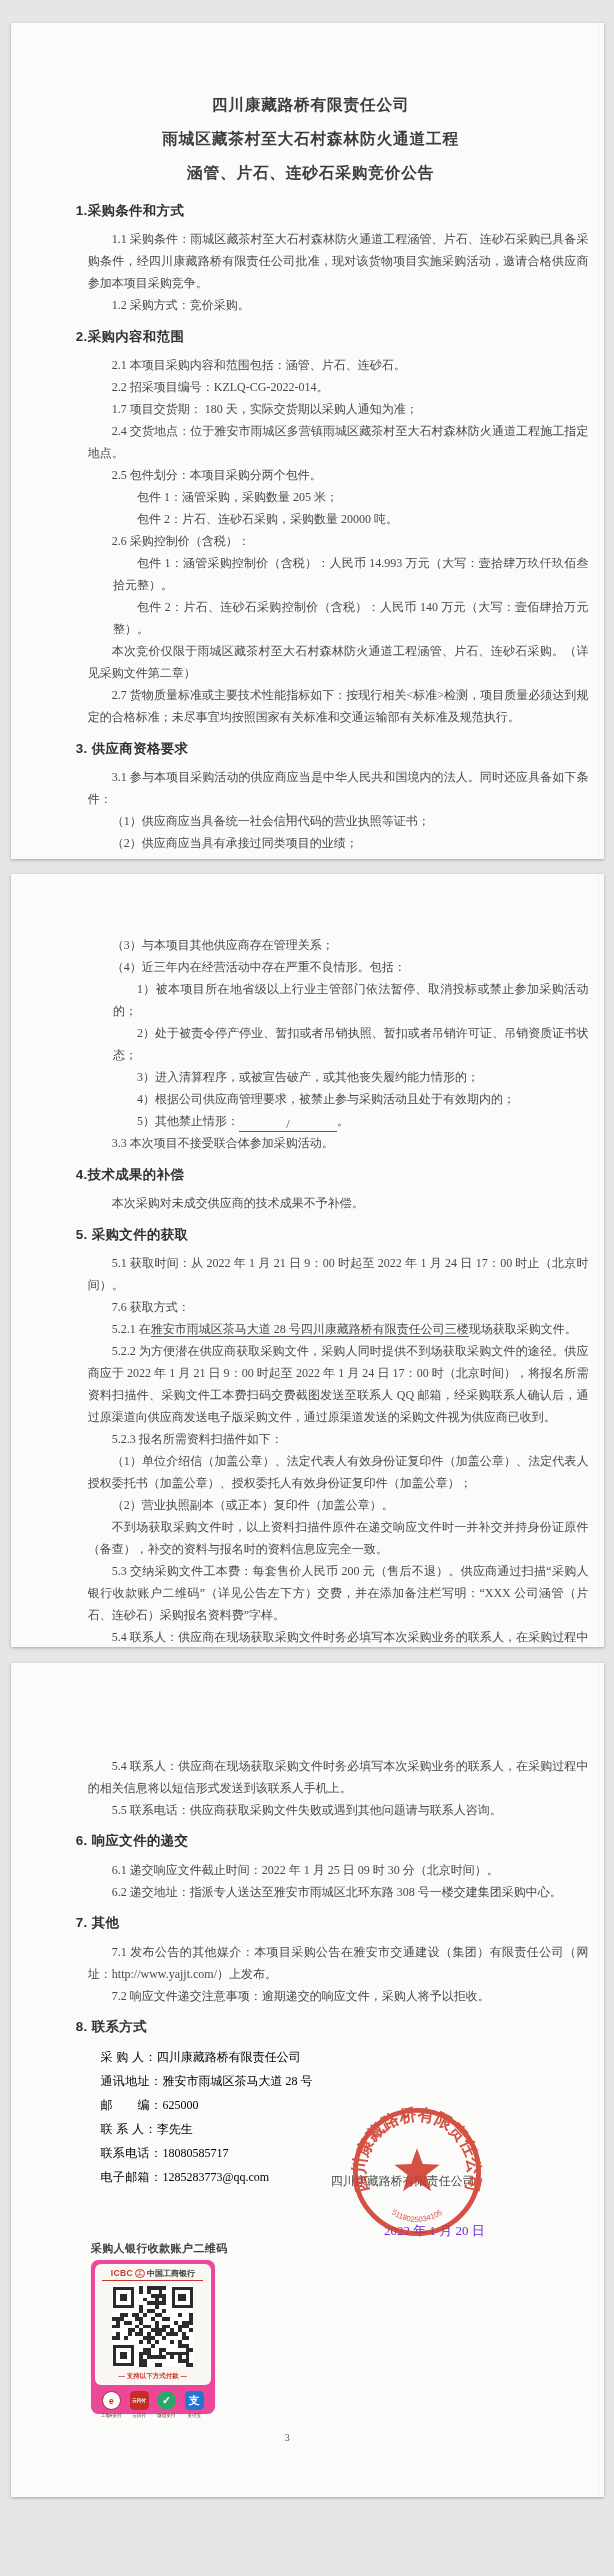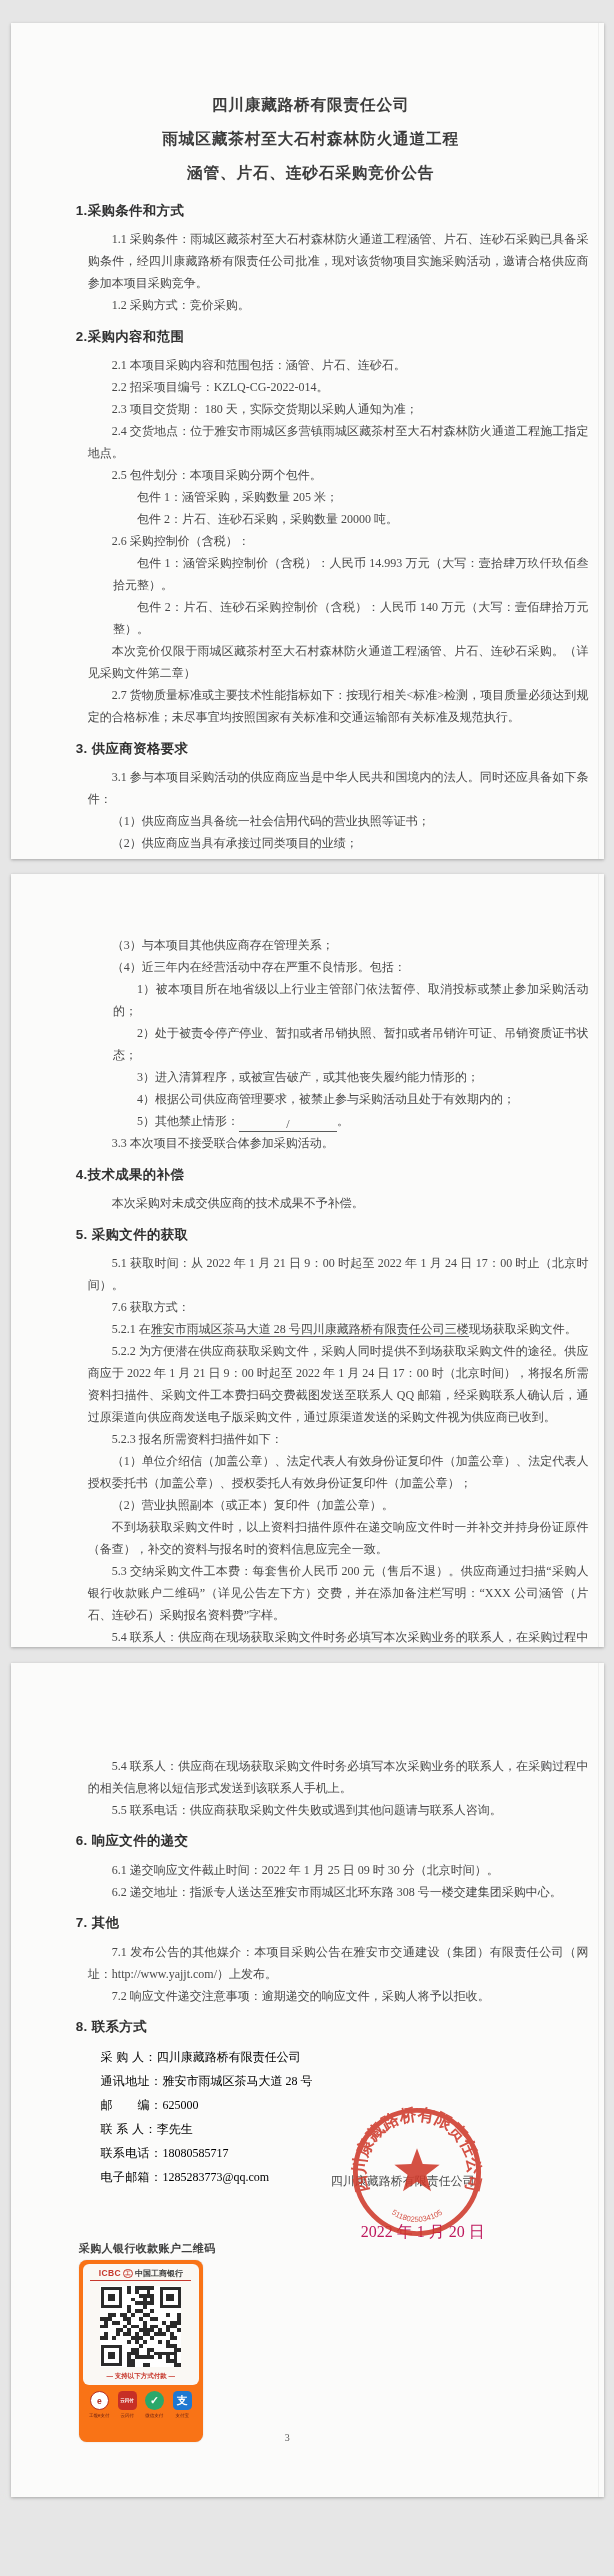--- a/index.html
+++ b/index.html
@@ -50,28 +50,28 @@
   }
   #page1 .page-num { bottom:37px; }
   #page3 .page-num { bottom:54px; }
 
   
   .contact-row { font-size:12px; line-height:24px; padding-left:1.8em; color:#000000; }
   .contact-row .lbl { letter-spacing:0.4px; }
 
   
   .signer-line { position:absolute; top:510px; right:129px; font-size:12px; color:#4a4a4a; }
-  .date-line   { position:absolute; top:559px; right:119px; font-size:16px; color:#be185d; }
+  .date-line   { position:absolute; top:559px; right:119px; font-size:13px; color:#6d28d9; }
   .seal { position:absolute; top:439px; right:117px; width:140px; height:140px; opacity:.88; }
 
   
-  .qr-block { position:absolute; left:68px; top:578px; width:138px; }
+  .qr-block { position:absolute; left:80px; top:578px; width:138px; }
   .qr-label { font-size:11px; font-weight:600; color:#3f3f3f; margin-bottom:4.6px; letter-spacing:0.4px; }
   .qr-card {
-    width:124px; height:182px; background:#f97316; border-radius:7.7px;
+    width:124px; height:154px; background:#ec4899; border-radius:7.7px;
     padding:3.8px; box-shadow:0 0 1.5px rgba(0,0,0,.2);
   }
   .qr-inner {
     background:#faf8f4; border-radius:6.1px; padding:3.8px 3.1px 2.3px 3.1px;
   }
   .qr-head { display:flex; align-items:center; justify-content:center; gap:2.3px;
     border-bottom:1.2px solid #c6372c; padding-bottom:1.5px; margin:0 4.6px; }
   .icbc-abbr { font-family:"Liberation Sans",sans-serif; font-weight:bold; font-size:8.5px; color:#c6372c; letter-spacing:0.4px;}
   .icbc-logo { width:9.2px; height:9.2px; border:1.2px solid #c6372c; border-radius:50%;
     color:#c6372c; font-size:5.4px; line-height:7px; text-align:center; font-weight:bold; flex:0 0 auto;}
@@ -104,21 +104,21 @@
     <div class="title-line">四川康藏路桥有限责任公司</div>
     <div class="title-line">雨城区藏茶村至大石村森林防火通道工程</div>
     <div class="title-line">涵管、片石、连砂石采购竞价公告</div>
   </div>
   <div class="sec-h">1.采购条件和方式</div>
   <p class="para">1.1 采购条件：雨城区藏茶村至大石村森林防火通道工程涵管、片石、连砂石采购已具备采购条件，经四川康藏路桥有限责任公司批准，现对该货物项目实施采购活动，邀请合格供应商参加本项目采购竞争。</p>
   <p class="para">1.2 采购方式：竞价采购。</p>
   <div class="sec-h">2.采购内容和范围</div>
   <p class="para">2.1 本项目采购内容和范围包括：涵管、片石、连砂石。</p>
   <p class="para">2.2 招采项目编号：KZLQ-CG-2022-014。</p>
-  <p class="para">2.3 项目交货期： 180 天，实际交货期以采购人通知为准；</p>
+  <p class="para">1.7 项目交货期： 180 天，实际交货期以采购人通知为准；</p>
   <p class="para">2.4 交货地点：位于雅安市雨城区多营镇雨城区藏茶村至大石村森林防火通道工程施工指定地点。</p>
   <p class="para">2.5 包件划分：本项目采购分两个包件。</p>
   <p class="para sub">包件 1：涵管采购，采购数量 205 米；</p>
   <p class="para sub">包件 2：片石、连砂石采购，采购数量 20000 吨。</p>
   <p class="para">2.6 采购控制价（含税）：</p>
   <p class="para sub">包件 1：涵管采购控制价（含税）：人民币 14.993 万元（大写：壹拾肆万玖仟玖佰叁拾元整）。</p>
   <p class="para sub">包件 2：片石、连砂石采购控制价（含税）：人民币 140 万元（大写：壹佰肆拾万元整）。</p>
   <p class="para">本次竞价仅限于雨城区藏茶村至大石村森林防火通道工程涵管、片石、连砂石采购。（详见采购文件第二章）</p>
   <p class="para">2.7 货物质量标准或主要技术性能指标如下：按现行相关&lt;标准&gt;检测，项目质量必须达到规定的合格标准；未尽事宜均按照国家有关标准和交通运输部有关标准及规范执行。</p>
   <div class="sec-h">3. 供应商资格要求</div>

